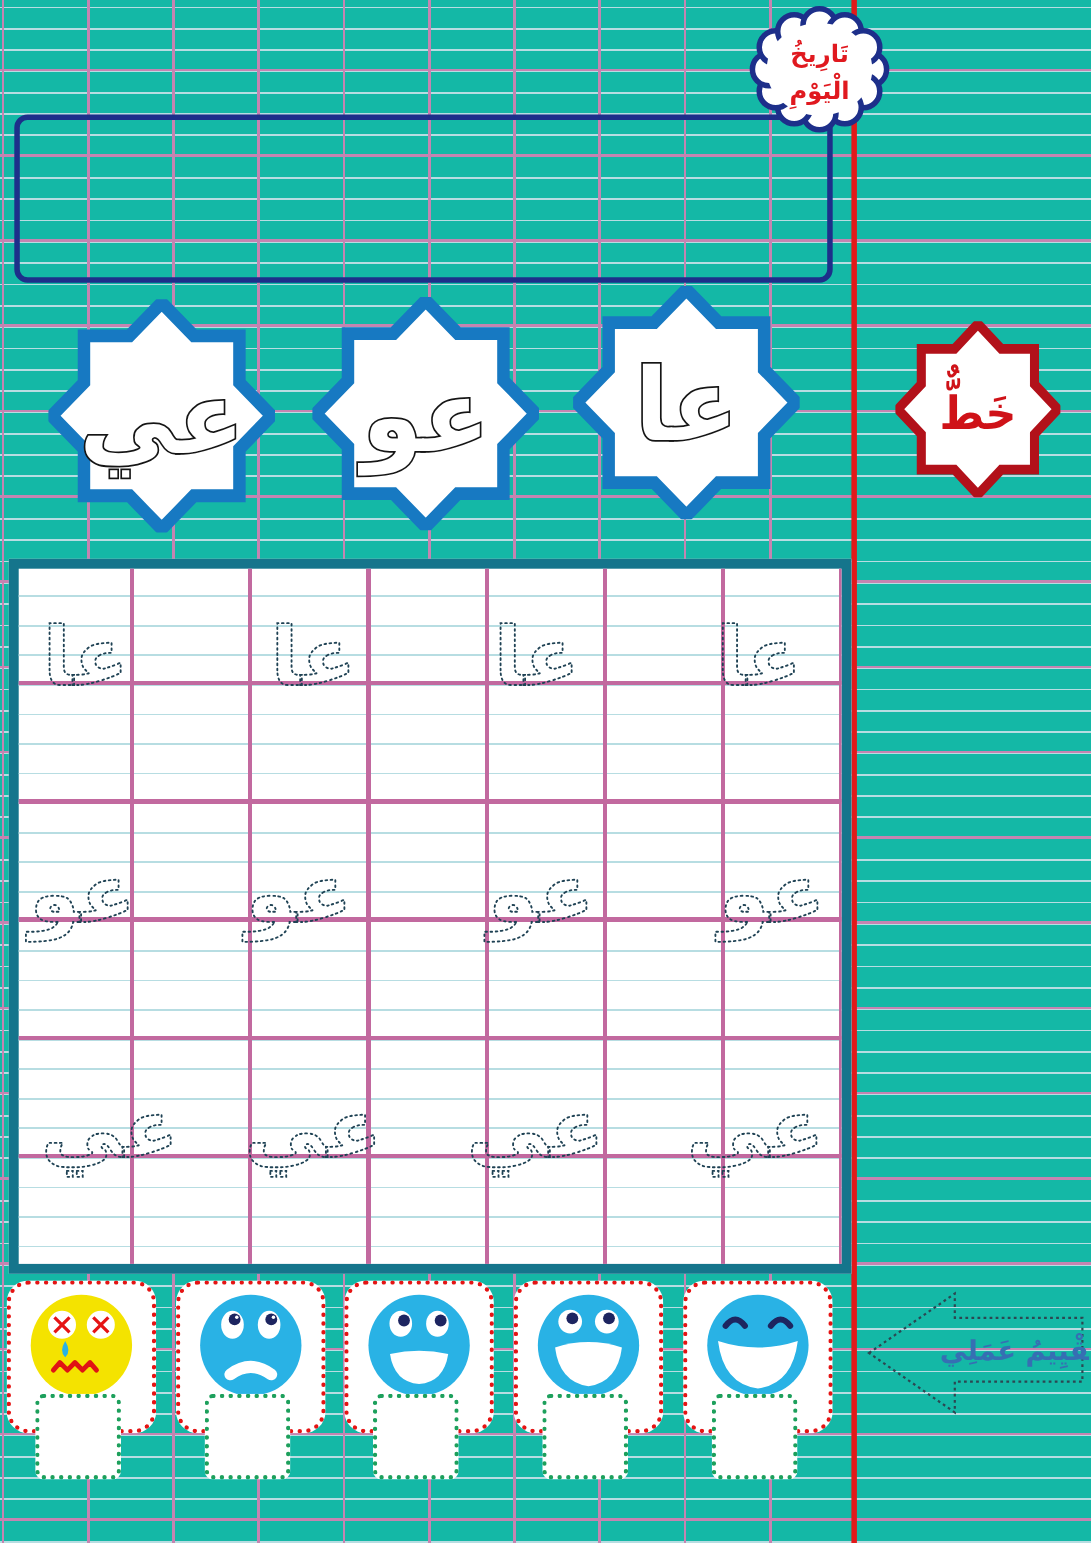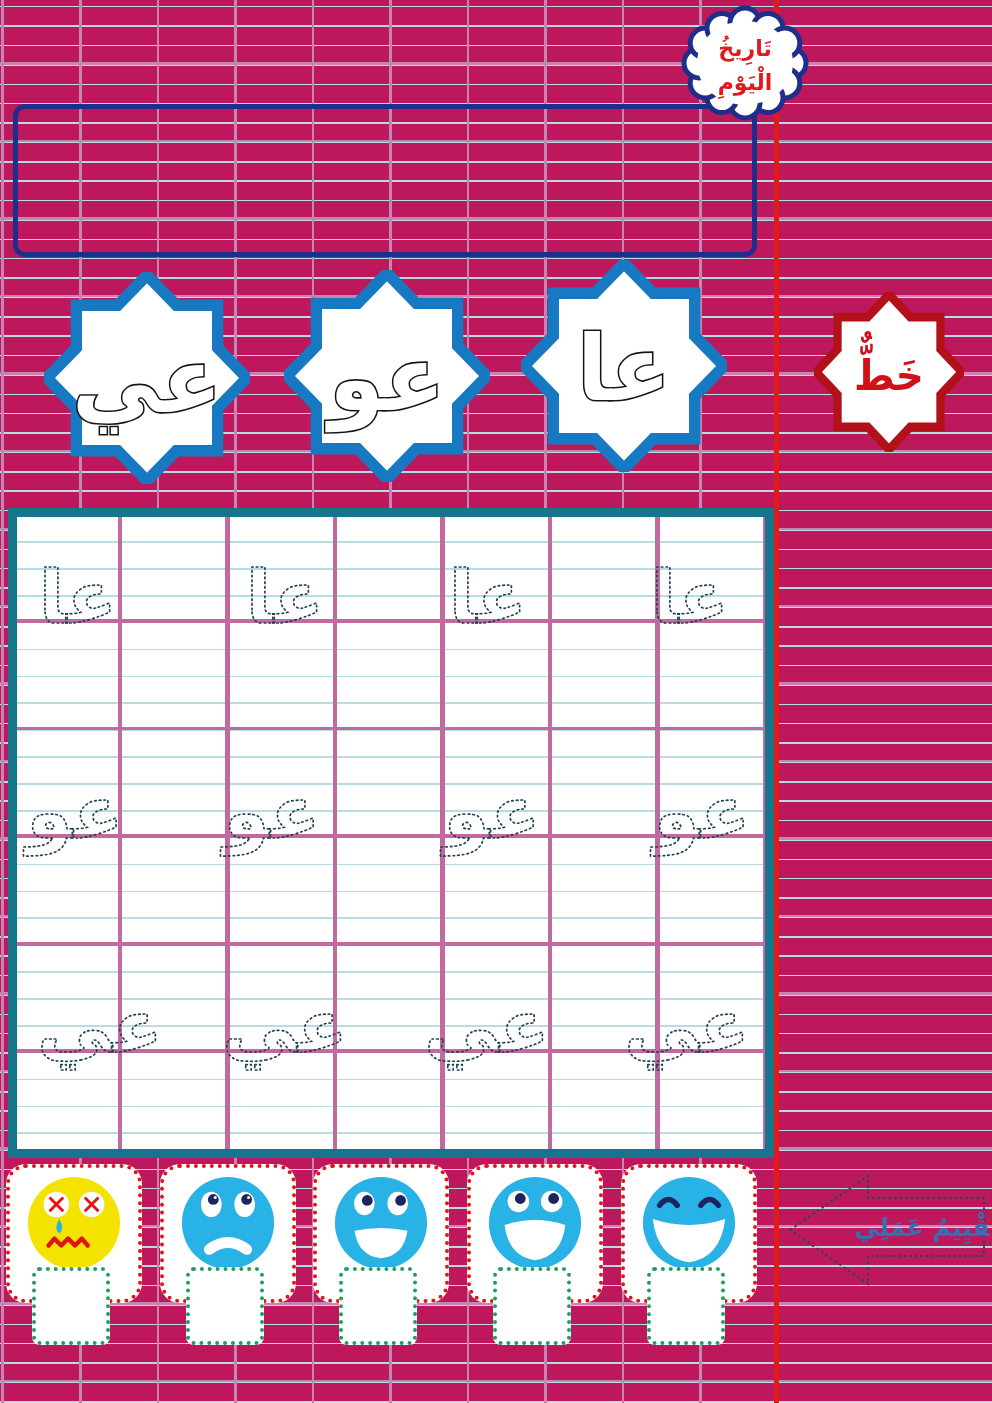--- a/index.html
+++ b/index.html
@@ -1,16 +1,16 @@
 <!DOCTYPE html>
 <html lang="ar"><head>
 <meta charset="utf-8">
 <style>
   html,body{margin:0;padding:0;}
-  .page{position:relative;width:992px;height:1403px;background:#be185d;overflow:hidden;
+  .page{position:relative;width:992px;height:1403px;background:#14b8a6;overflow:hidden;
         font-family:"DejaVu Sans",sans-serif;}
   
   .h-rules{position:absolute;inset:0;
     background-image:
       repeating-linear-gradient(to bottom, transparent 0 62.5px, #c584b1 62.5px 64.8px, transparent 64.8px 77.5px),
       repeating-linear-gradient(to bottom, transparent 0 6px, #b7dde2 6px 7.5px, transparent 7.5px 19.375px);}
   .v-rules{position:absolute;left:0;top:0;width:778px;height:100%;
     background-image:
       repeating-linear-gradient(to right, transparent 0 1.5px, #c584b1 1.5px 4px, transparent 4px 77.5px);}
   .margin-line{position:absolute;left:774px;top:0;width:5px;height:100%;background:#e21a1a;}

